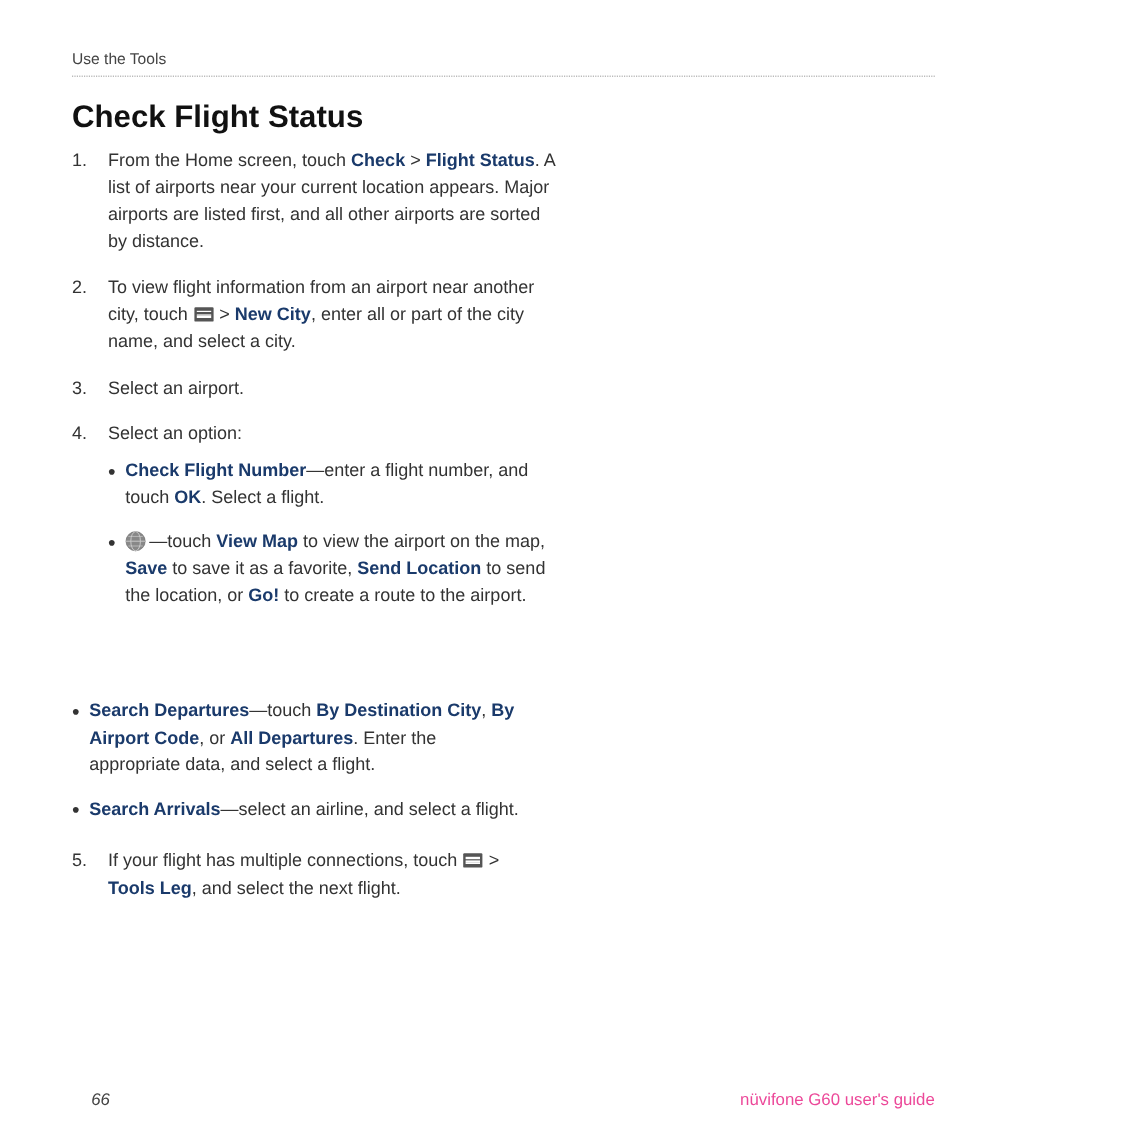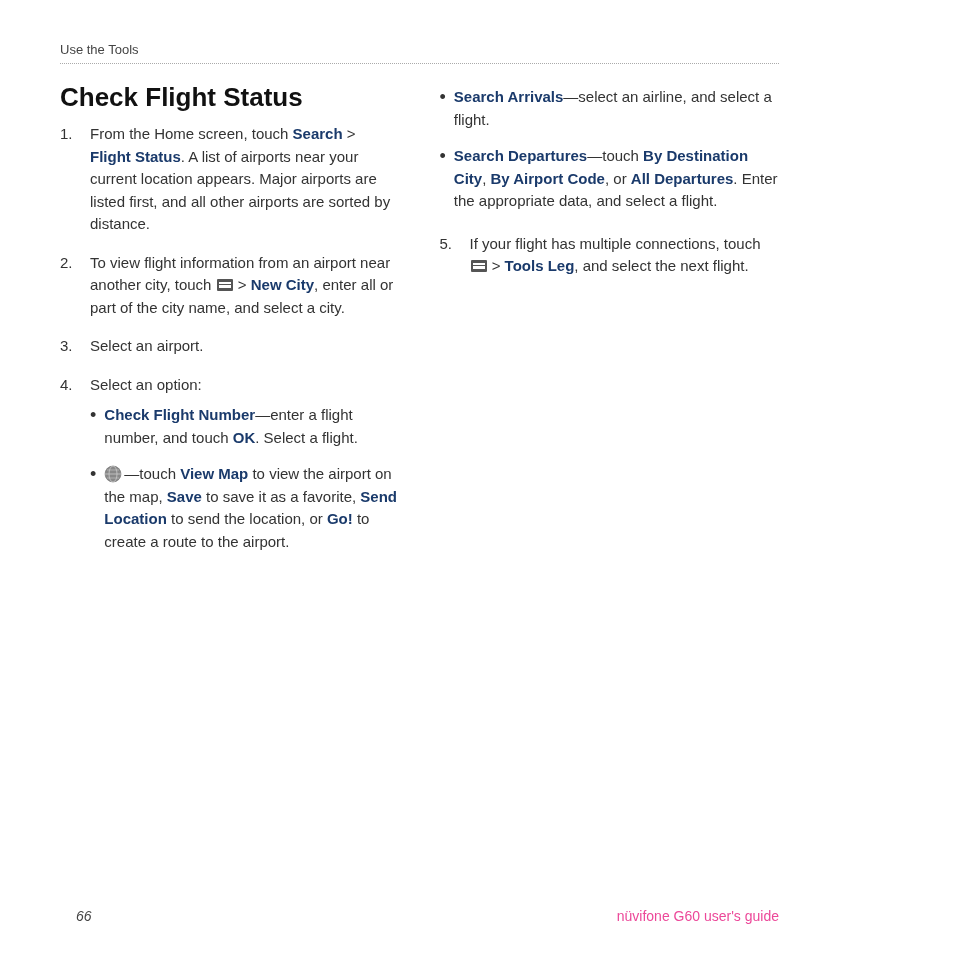--- a/index.html
+++ b/index.html
@@ -35,20 +35,21 @@
 
     .breadcrumb-text {
       font-size: 13px;
       color: #444444;
     }
 
     
     .content-columns {
       display: flex;
       gap: 40px;
+      flex-direction: column;
     }
 
     .left-column {
       flex: 1;
       max-width: 410px;
     }
 
     .right-column {
       flex: 1;
       max-width: 380px;
@@ -233,21 +234,21 @@
   <div class="content-columns">
 
     <div class="left-column">
       <h1 class="page-title">Check Flight Status</h1>
 
       <ol class="numbered-list">
 
         <li>
           <div class="step-content">
             From the Home screen, touch
-            <span class="blue-link">Search</span>
+            <span class="blue-link">Check</span>
             &gt;
             <span class="blue-link">Flight Status</span>.
             A list of airports near your current location appears. Major airports are listed
             first, and all other airports are sorted by distance.
           </div>
         </li>
 
         <li>
           <div class="step-content">
             To view flight information from an airport near another city, touch
@@ -305,32 +306,32 @@
         </li>
       </ol>
     </div>
 
     <div class="right-column">
 
       <ul class="right-bullet-list">
 
         <li>
           <div>
-            <span class="blue-link">Search Arrivals</span>—select an
-            airline, and select a flight.
-          </div>
-        </li>
-
-        <li>
-          <div>
             <span class="blue-link">Search Departures</span>—touch
             <span class="blue-link">By Destination City</span>,
             <span class="blue-link">By Airport Code</span>, or
             <span class="blue-link">All Departures</span>.
             Enter the appropriate data, and select a flight.
+          </div>
+        </li>
+
+        <li>
+          <div>
+            <span class="blue-link">Search Arrivals</span>—select an
+            airline, and select a flight.
           </div>
         </li>
       </ul>
 
       <div class="right-numbered">
         <span class="num">5.</span>
         <div>
           If your flight has multiple connections, touch
           <span class="menu-icon"></span>
           &gt;

